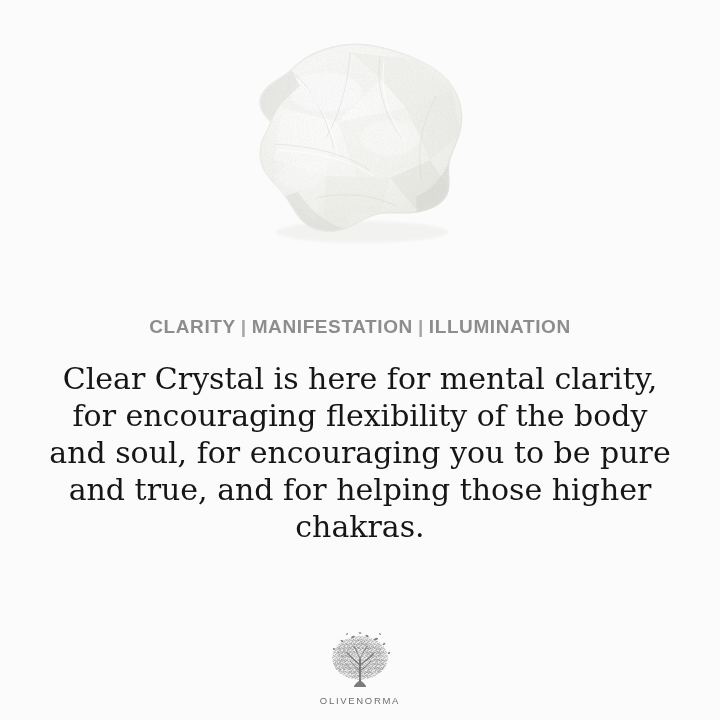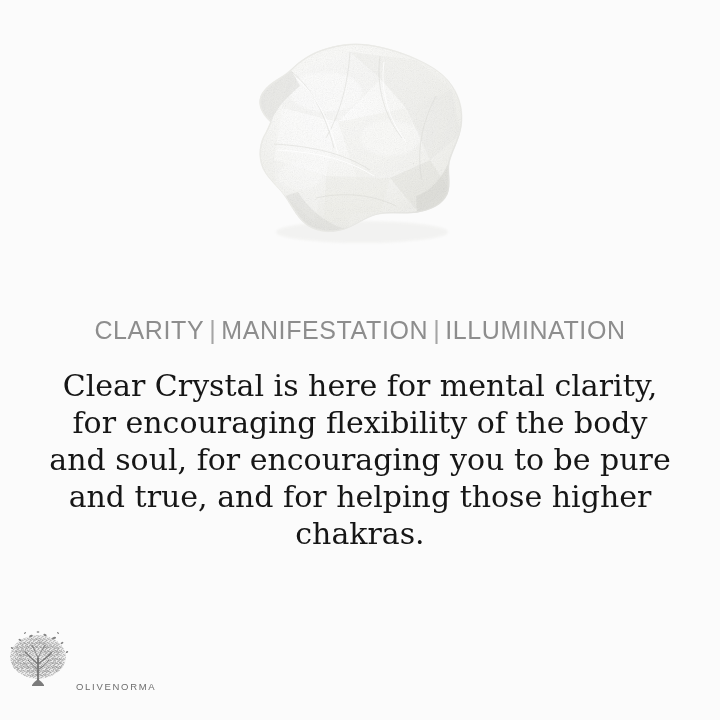--- a/index.html
+++ b/index.html
@@ -53,22 +53,22 @@
     margin: 0;
     padding-top: 18px;
     text-align: center;
   }
 
   
   .keywords {
     margin: 0;
     padding-top: 28px;
     font-family: "Liberation Sans", sans-serif;
-    font-weight: 400;
-    font-size: 25px;
+    font-weight: 700;
+    font-size: 19px;
     letter-spacing: 0.6px;
     color: #8d8d8d;
     text-align: center;
     white-space: nowrap;
   }
   .keywords .sep {
     color: #a5a5a5;
     padding: 0 5px;
   }
 
@@ -82,24 +82,24 @@
     line-height: 37px;
     color: #161616;
     text-align: center;
   }
 
   
   .logo {
     position: absolute;
     left: 0;
     right: 0;
-    bottom: 28px;
+    bottom: 14px;
     display: flex;
-    flex-direction: row;
-    align-items: flex-end;
+    flex-direction: column;
+    align-items: center;
   }
   .logo-mark {
     display: block;
     width: 76px;
     height: 62px;
   }
   .logo-word {
     margin-top: 2px;
     font-family: "Liberation Sans", sans-serif;
     font-size: 9.5px;

